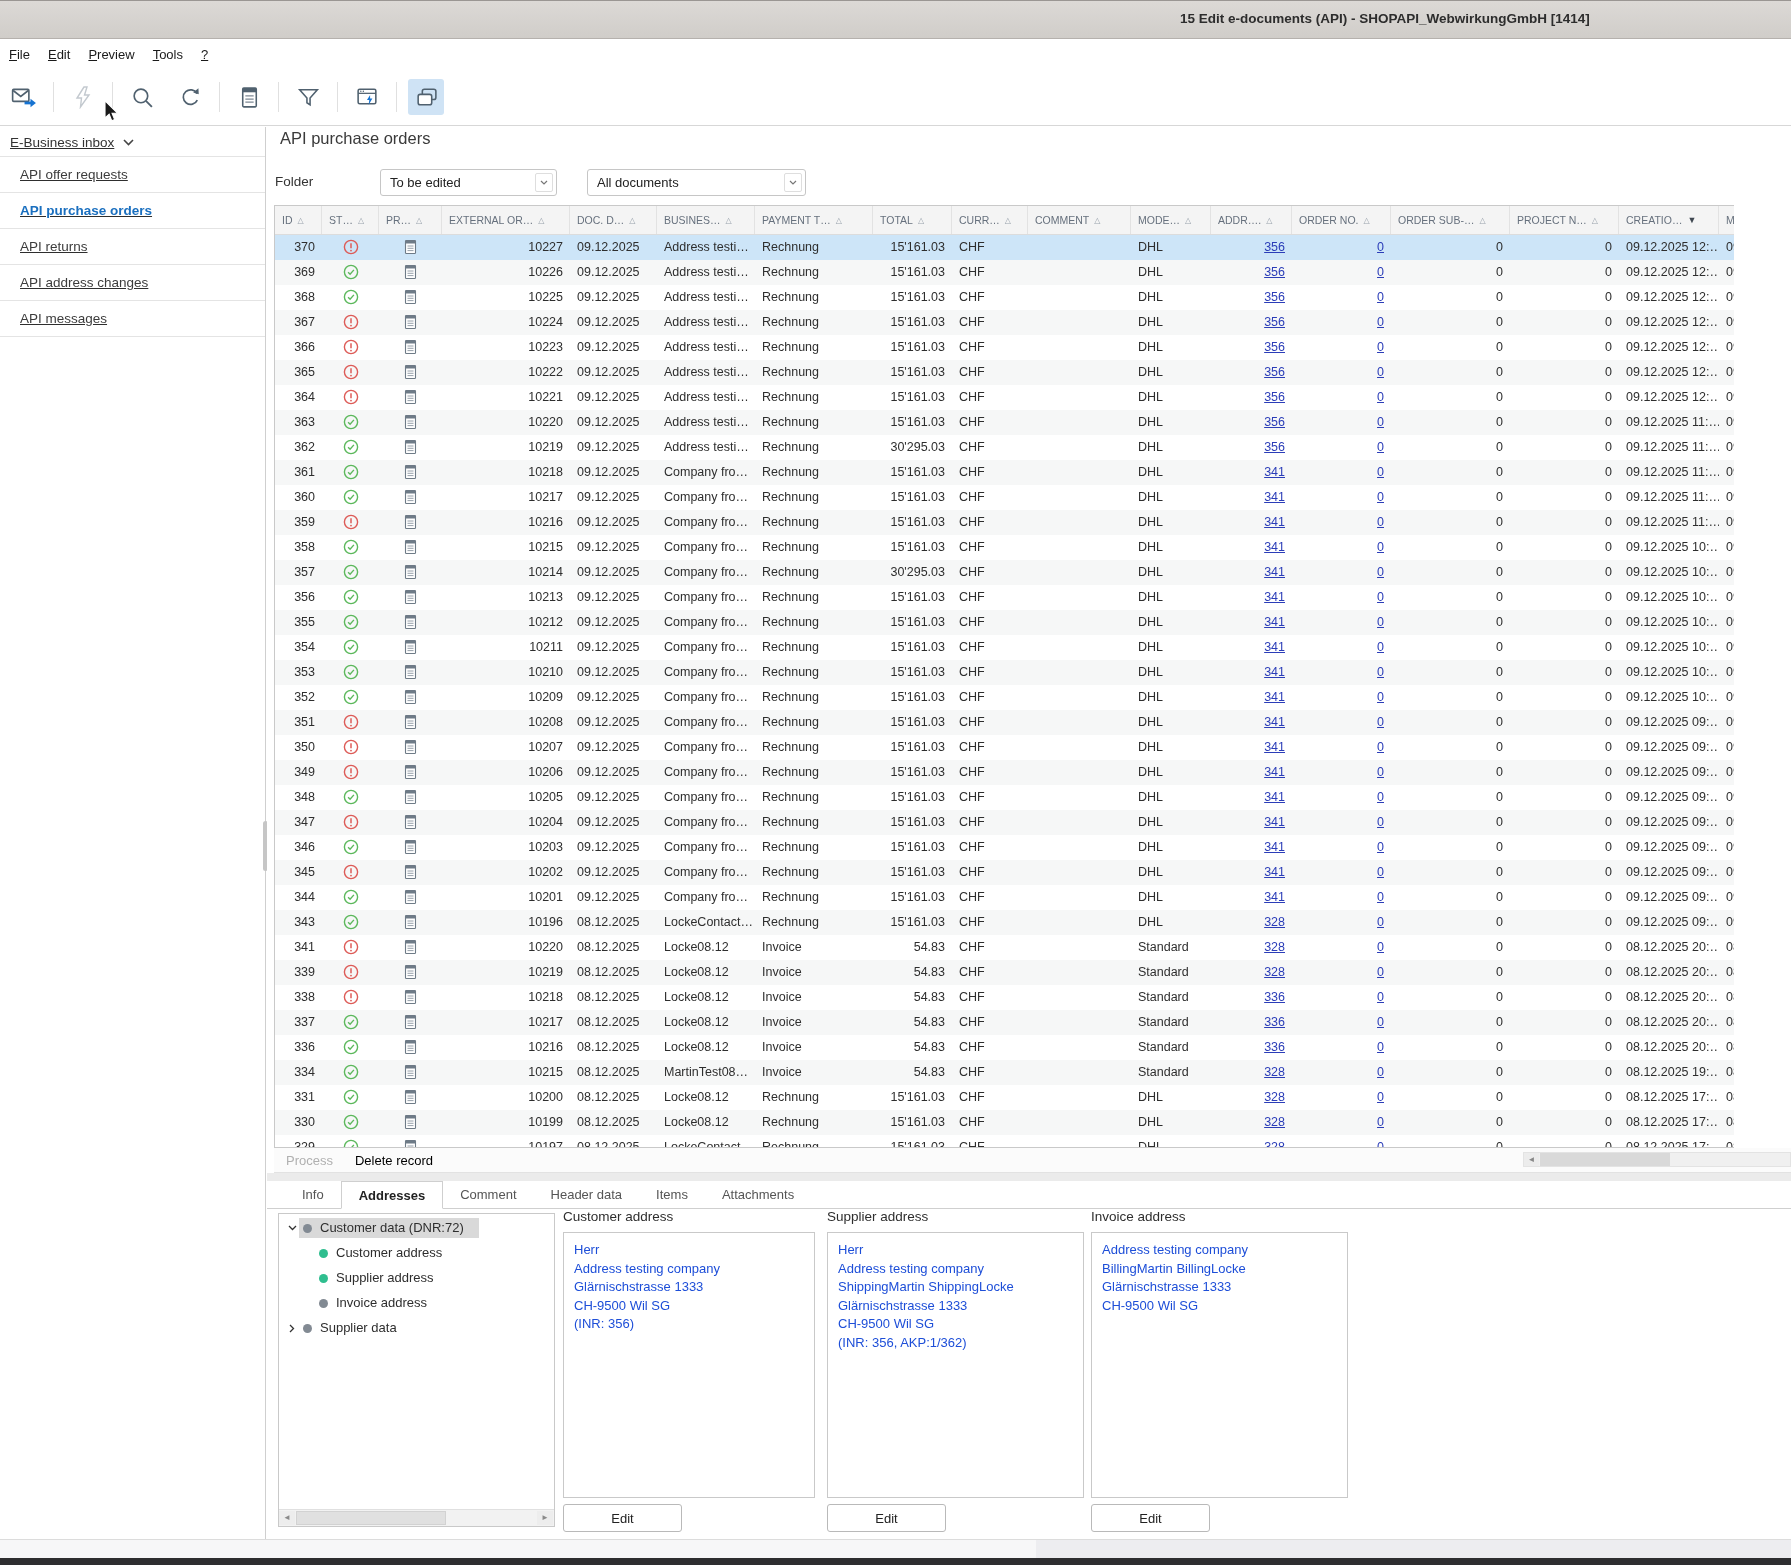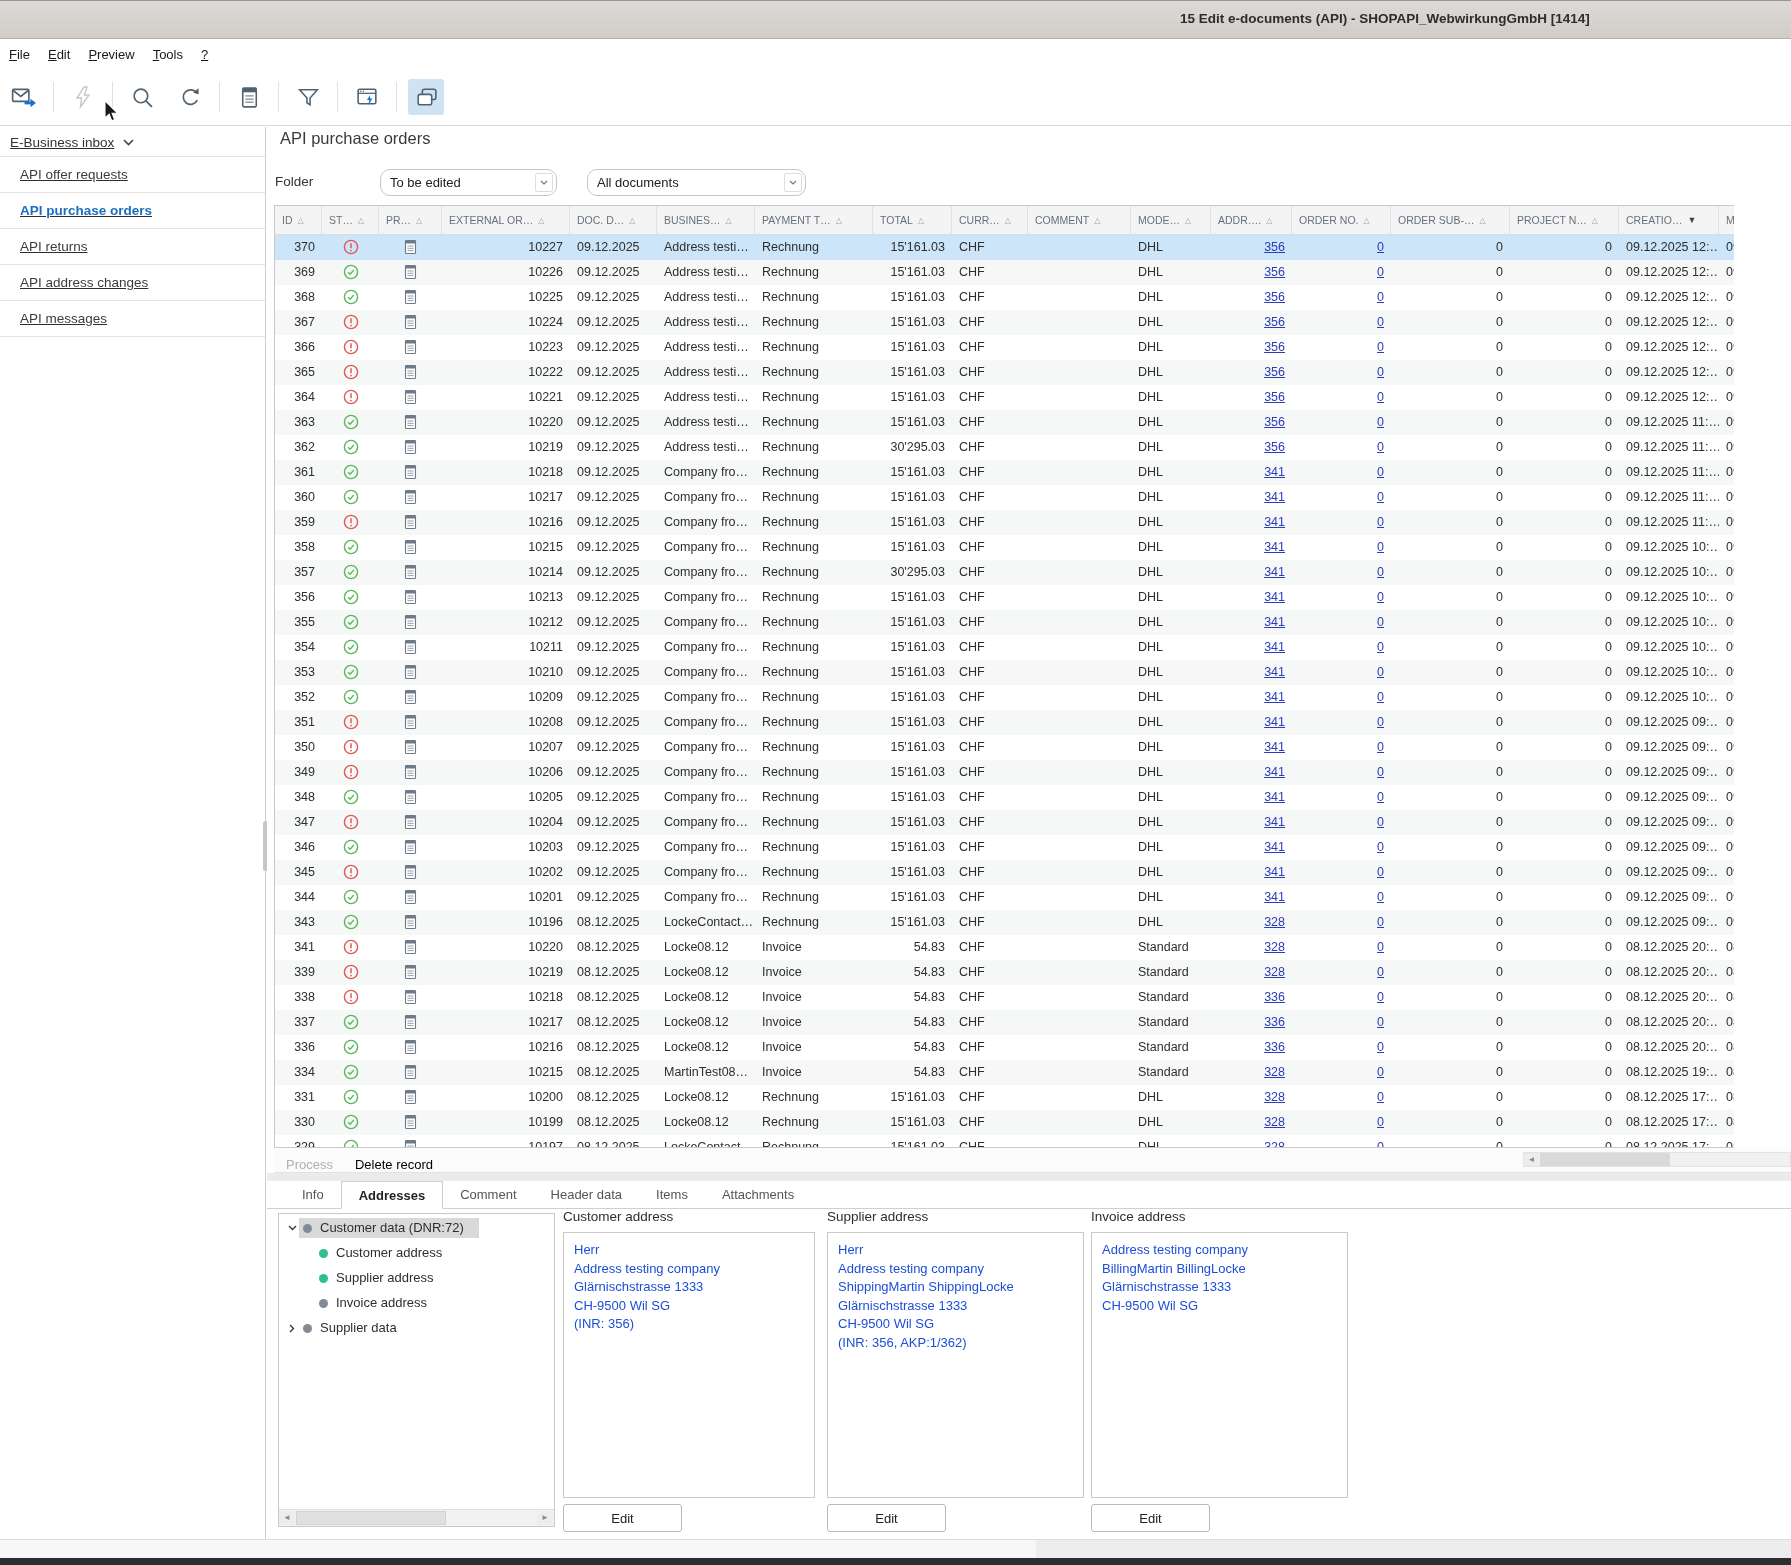--- a/index.html
+++ b/index.html
@@ -27,21 +27,21 @@
   #sidebar{position:absolute;left:0;top:126px;width:266px;height:1412px;background:#fff;border-right:1px solid #cfcfcf;text-decoration:underline;}
   #sidebar-header{height:28px;display:flex;align-items:center;padding-left:10px;font-size:13.5px;color:#333;border-bottom:1px solid #e4e4e4;margin-top:2px;}
   #sidebar-header svg{margin-left:9px;}
   .side-item{height:36px;line-height:36px;padding-left:20px;font-size:13.5px;color:#3c3c3c;border-bottom:1px solid #e4e4e4;cursor:default;}
   .side-item.active{color:#1a6fbf;font-weight:bold;}
   #splitter-handle{position:absolute;left:263px;top:820px;width:5px;height:50px;background:#c6c6c6;border-radius:3px;}
   
   #main{position:absolute;left:267px;top:126px;width:1524px;height:1412px;background:#fff;}
   #page-title{position:absolute;left:13px;top:2px;font-size:16.5px;color:#3a3a3a;}
   #folder-label{position:absolute;left:8px;top:47px;font-size:13.5px;color:#333;}
-  .dropdown{position:absolute;top:42px;height:27px;background:#fff;border:1px solid #c6c6c6;border-radius:10px;
+  .dropdown{position:absolute;top:42px;height:27px;background:#fff;border:1px solid #c6c6c6;border-radius:3px;
     font-size:13px;color:#222;display:flex;align-items:center;padding-left:9px;}
   #dd-folder{left:113px;width:177px;}
   #dd-docs{left:320px;width:219px;}
   .dd-chev{position:absolute;right:3px;top:3px;width:18px;height:19px;border:1px solid #dedede;border-radius:2px;
     display:flex;align-items:center;justify-content:center;}
   
   #table{position:absolute;left:7px;top:78px;width:1460px;height:943px;border:1px solid #c9c9c9;border-right:none;overflow:hidden;}
   .trow{display:grid;grid-template-columns:47px 57px 63px 128px 87px 98px 118px 79px 76px 103px 80px 81px 99px 119px 109px 100px 73px;}
   #thead{height:29px;background:#f4f4f4;border-bottom:1px solid #dcdcdc;}
   .th{font-size:10.5px;color:#66707d;line-height:28px;padding:0 7px;white-space:nowrap;overflow:hidden;border-right:1px solid #e2e2e2;}
@@ -51,21 +51,21 @@
   .drow{height:25px;background:#fff;}
   .drow.alt{background:#f6f7f7;}
   .drow.sel{background:#cde5f8;}
   .td{font-size:12.5px;color:#2e2e2e;line-height:25px;padding:0 7px;white-space:nowrap;overflow:hidden;}
   .td.r{text-align:right;}
   .td.c{text-align:center;padding:0;}
   .td svg{vertical-align:middle;margin-top:-2px;}
   .link{color:#2b3db8;text-decoration:underline;cursor:pointer;}
   
   #procbar{position:absolute;left:7px;top:1021px;width:1517px;height:25px;background:#fbfbfb;border-bottom:1px solid #e2e2e2;
-    display:flex;align-items:flex-end;font-size:13px;}
+    display:flex;align-items:center;font-size:13px;}
   #btn-process{color:#b0b0b0;margin-left:12px;}
   #btn-delete{color:#000000;margin-left:22px;cursor:pointer;}
   #tbl-hscroll{position:absolute;right:0;top:4px;width:268px;height:15px;background:#f0f0f0;border:1px solid #e3e3e3;}
   #tbl-hscroll .thumb{position:absolute;left:16px;top:0;width:130px;height:13px;background:#d9d9d9;}
   #tbl-hscroll .arr{position:absolute;top:0;width:15px;height:13px;background:#ececec;color:#888;font-size:8px;line-height:13px;text-align:center;}
   
   #gapstrip{position:absolute;left:0;top:1046px;width:1524px;height:8px;background:#ebebeb;}
   #tabs{position:absolute;left:0;top:1054px;width:1524px;height:28px;border-bottom:1px solid #cfcfcf;display:flex;padding-left:18px;}
   .tab{padding:0 17px;font-size:13px;color:#555;line-height:27px;cursor:pointer;}
   .tab.active{background:#fff;border:1px solid #cfcfcf;border-bottom:1px solid #fff;font-weight:bold;color:#222;margin-bottom:-1px;}

